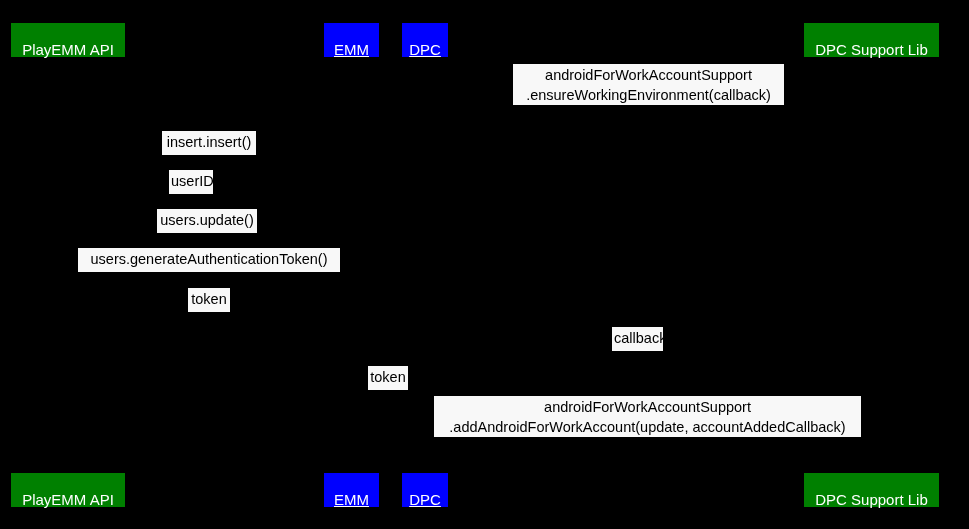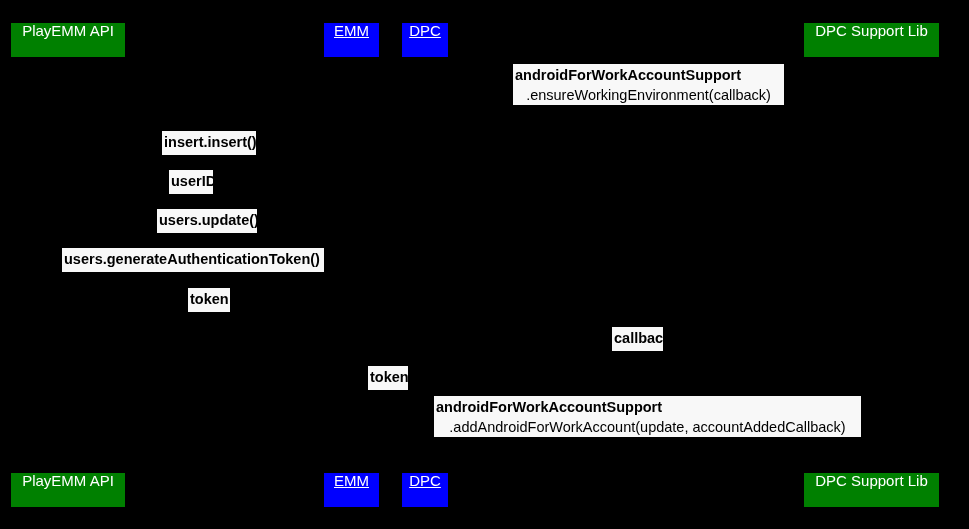--- a/index.html
+++ b/index.html
@@ -11,21 +11,21 @@
     position: relative;
     width: 969px;
     height: 529px;
     background: #000000;
     overflow: hidden;
     font-family: "Liberation Sans", sans-serif;
   }
   .participant {
     position: absolute;
     display: flex;
-    align-items: flex-start;
+    align-items: flex-end;
     justify-content: center;
     height: 34px;
     color: #ffffff;
     font-size: 15px;
     line-height: 1;
     white-space: nowrap;
     box-sizing: border-box;
     padding: 0 10px;
   }
   .participant.green { background: #008000; }
@@ -54,22 +54,21 @@
     padding: 1px 2px;
     line-height: 21px;
   }
   .msg.multi {
     height: 41px;
     padding: 1px 2px;
     line-height: 20px;
   }
   .msg .l1 {
     display: block;
-    text-align: left;
-    font-weight: bold;
+    text-align: center;
   }
   .msg .l2 {
     display: block;
     text-align: center;
   }
 </style>
 </head>
 <body>
 
 <div id="diagram">
@@ -99,18 +98,18 @@
       <span>DPC Support Lib</span>
     </div>
     <div class="participant green" style="left: 804px; top: 473px; width: 135px; background: rgb(0, 128, 0);">
       <span>DPC Support Lib</span>
     </div>
     <div class="lifeline" style="left: 872px;"></div>
     <div class="msg multi" style="left: 513px; top: 64px; width: 271px;"><span class="l1">androidForWorkAccountSupport</span><span class="l2">.ensureWorkingEnvironment(callback)</span></div>
     <div class="msg single" style="left: 162px; top: 131px; width: 94px;"><span class="l1">insert.insert()</span></div>
     <div class="msg single" style="left: 169px; top: 170px; width: 44px;"><span class="l1">userID</span></div>
     <div class="msg single" style="left: 157px; top: 209px; width: 100px;"><span class="l1">users.update()</span></div>
-    <div class="msg single" style="left: 62px; top: 248px; width: 262px;"><span class="l1">users.generateAuthenticationToken()</span></div>
+    <div class="msg single" style="left: 78px; top: 248px; width: 262px;"><span class="l1">users.generateAuthenticationToken()</span></div>
     <div class="msg single" style="left: 188px; top: 288px; width: 42px;"><span class="l1">token</span></div>
     <div class="msg single" style="left: 612px; top: 327px; width: 51px;"><span class="l1">callback()</span></div>
     <div class="msg single" style="left: 368px; top: 366px; width: 40px;"><span class="l1">token</span></div>
     <div class="msg multi" style="left: 434px; top: 396px; width: 427px;"><span class="l1">androidForWorkAccountSupport</span><span class="l2">.addAndroidForWorkAccount(update, accountAddedCallback)</span></div>
   </div>
 
 </body></html>

